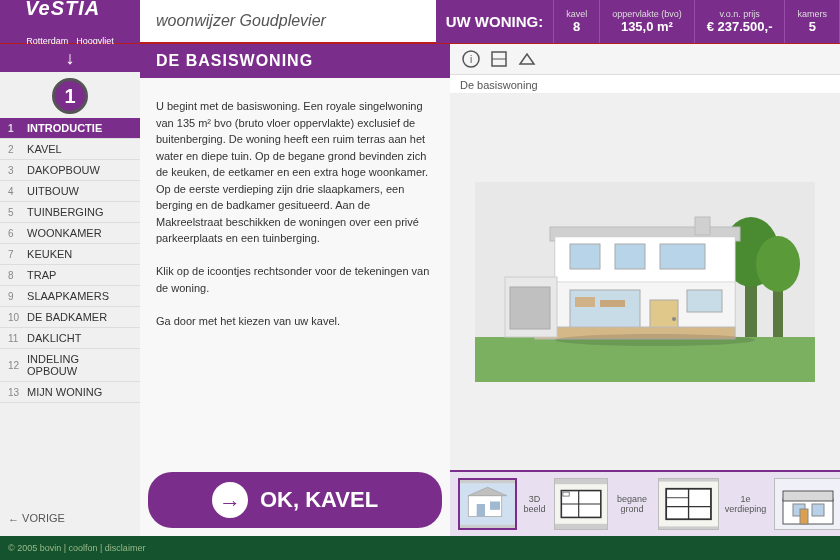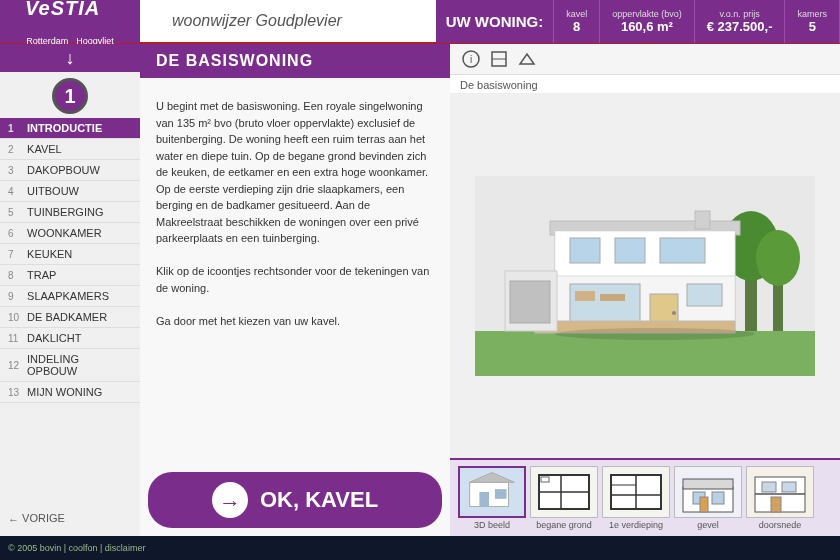--- a/index.html
+++ b/index.html
@@ -39,21 +39,21 @@
     }
     .logo-subtitle {
       color: white;
       font-size: 9px;
       display: flex;
       gap: 8px;
       margin-top: 11px;
     }
     .header-title {
       flex: 1;
-      padding-left: 32px;
+      padding-left: 16px;
       font-size: 16px;
       color: #555;
       font-style: italic;
     }
     
     .right-header {
       display: flex;
       align-items: stretch;
       background: #7b2d8b;
       height: 44px;
@@ -261,21 +261,21 @@
     
     .thumbnail-strip {
       display: flex;
       gap: 4px;
       padding: 6px 8px;
       background: #e8e0f0;
       border-top: 2px solid #7b2d8b;
     }
     .thumb-item {
       display: flex;
-      flex-direction: column;
+      flex-direction: row;
       align-items: center;
       gap: 2px;
       cursor: pointer;
     }
     .thumb-label {
       font-size: 9px;
       color: #555;
       text-align: center;
     }
     .thumb-img {
@@ -288,21 +288,21 @@
       justify-content: center;
       overflow: hidden;
     }
     .thumb-img.active {
       border: 2px solid #7b2d8b;
     }
 
     
     .footer {
       height: 24px;
-      background: #0f172a;
+      background: #14532d;
       display: flex;
       align-items: center;
       padding: 0 8px;
     }
     .footer-text {
       font-size: 9px;
       color: #9aba8a;
     }
   </style>
 </head>
@@ -322,21 +322,21 @@
   </div>
   <div class="header-title">woonwijzer Goudplevier</div>
   <div class="right-header">
     <div class="uw-woning-label">UW WONING:</div>
     <div class="info-block">
       <span class="info-block-label">kavel</span>
       <span class="info-block-value">8</span>
     </div>
     <div class="info-block">
       <span class="info-block-label">oppervlakte (bvo)</span>
-      <span class="info-block-value">160,6 m²</span>
+      <span class="info-block-value">135,0 m²</span>
     </div>
     <div class="info-block">
       <span class="info-block-label">v.o.n. prijs</span>
       <span class="info-block-value">€ 237.500,-</span>
     </div>
     <div class="info-block">
       <span class="info-block-label">kamers</span>
       <span class="info-block-value">5</span>
     </div>
   </div>

